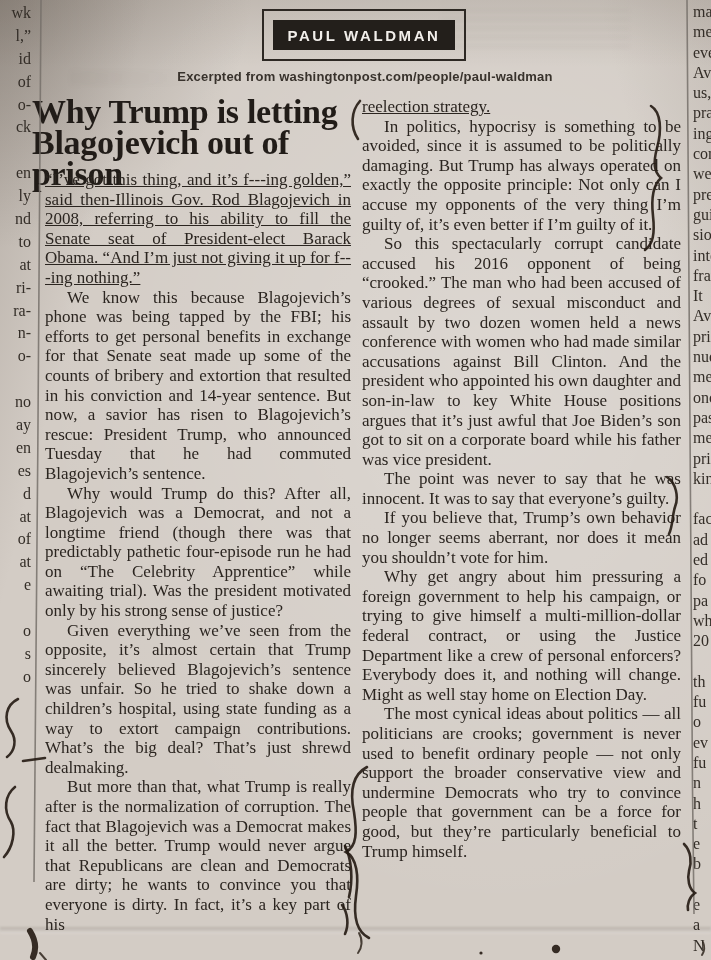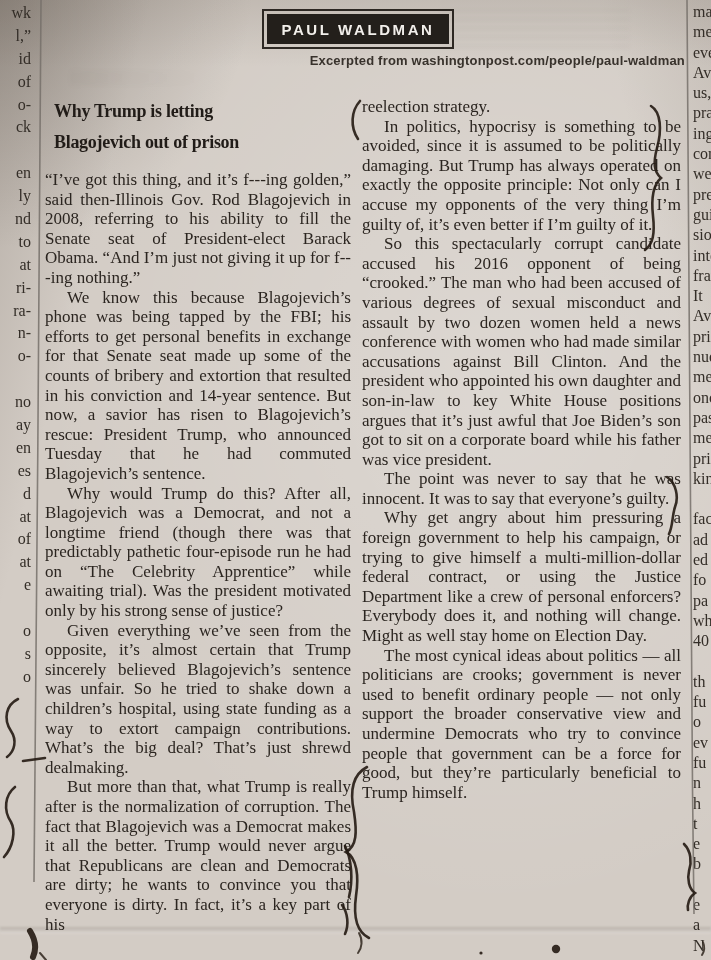--- a/index.html
+++ b/index.html
@@ -18,36 +18,36 @@
   .crease{position:absolute;left:0;top:927px;width:711px;height:7px;
     background:linear-gradient(to bottom, rgba(118,110,102,.28), rgba(235,232,228,.45));
     filter:blur(1px);}
   .ghost{position:absolute;pointer-events:none;opacity:.30;filter:blur(2px);}
   .ghost-a{left:440px;top:2px;width:190px;height:46px;
     background:repeating-linear-gradient(0deg, rgba(95,88,80,.18) 0 3px, transparent 3px 9px);}
   .ghost-b{left:70px;top:70px;width:140px;height:16px;
     background:linear-gradient(90deg, rgba(95,88,80,.12), transparent);}
   
   .kicker-box{position:absolute;left:262px;top:9px;width:182px;height:30px;
-    border:2px solid #2d2823;padding:3px;box-sizing:content-box;background:transparent;}
+    border:2px solid #2d2823;padding:9px;box-sizing:content-box;background:transparent;}
   .kicker-inner{width:100%;height:100%;background:#231f1b;display:flex;align-items:center;justify-content:center;}
   .kicker-inner span{
     font-family:"Liberation Sans", sans-serif;font-weight:bold;font-size:15px;
     letter-spacing:2.6px;color:#f2efeb;white-space:nowrap;}
-  .source-line{position:absolute;left:45px;top:53px;width:640px;text-align:right;
+  .source-line{position:absolute;left:45px;top:69px;width:640px;text-align:center;
     font-family:"Liberation Sans", sans-serif;font-weight:bold;font-size:13px;
     letter-spacing:.2px;color:#38322c;}
   
-  .headline{position:absolute;left:54px;top:96px;width:315px;margin:0;
+  .headline{position:absolute;left:32px;top:96px;width:315px;margin:0;
     font-family:"Liberation Serif", serif;font-weight:bold;color:#211c18;
-    font-size:18px;line-height:31px;letter-spacing:-.3px;}
+    font-size:34px;line-height:31px;letter-spacing:-.3px;}
   
   .col{position:absolute;text-align:justify;font-size:17px;line-height:19.6px;overflow:hidden;}
   .col p{margin:0;text-indent:1.3em;}
-  .col p:first-child{text-indent:0;}
+  .col p:first-child{text-indent:0;text-decoration:underline;}
   .col-left{left:45px;top:170px;width:306px;height:766px;}
   .col-right{left:362px;top:97px;width:319px;height:840px;}
   
   .edge-col{position:absolute;top:2px;font-size:16px;color:#332d27;overflow:hidden;}
   .edge-left{left:0;width:31px;text-align:right;padding-right:3px;height:700px;}
   .edge-left div{height:22.9px;line-height:22.9px;white-space:nowrap;overflow:hidden;}
   .edge-right{right:0;width:18px;text-align:left;padding-left:2px;height:956px;}
   .edge-right div{height:20.3px;line-height:20.3px;white-space:nowrap;overflow:hidden;}
   
   .overlay{position:absolute;left:0;top:0;pointer-events:none;}
@@ -124,21 +124,21 @@
       <div>men</div>
       <div>pri</div>
       <div>kin</div>
       <div></div>
       <div>fac</div>
       <div>ad</div>
       <div>ed</div>
       <div>fo</div>
       <div>pa</div>
       <div>wh</div>
-      <div>40</div>
+      <div>20</div>
       <div></div>
       <div>th</div>
       <div>fu</div>
       <div>o</div>
       <div>ev</div>
       <div>fu</div>
       <div>n</div>
       <div>h</div>
       <div>t</div>
       <div>e</div>
@@ -168,20 +168,21 @@
       <p>Why would Trump do this? After all, Blagojevich was a Democrat, and not a longtime friend (though there was that predictably pathetic four-episode run he had on “The Celebrity Apprentice” while awaiting trial). Was the president motivated only by his strong sense of justice?</p>
       <p>Given everything we’ve seen from the opposite, it’s almost certain that Trump sincerely believed Blagojevich’s sentence was unfair. So he tried to shake down a children’s hospital, using state funding as a way to extort campaign contributions. What’s the big deal? That’s just shrewd dealmaking.</p>
       <p>But more than that, what Trump is really after is the normalization of corruption. The fact that Blagojevich was a Democrat makes it all the better. Trump would never argue that Republicans are clean and Democrats are dirty; he wants to convince you that everyone is dirty. In fact, it’s a key part of his</p>
     </div>
 
   <div class="col col-right">
       <p>reelection strategy.</p>
       <p>In politics, hypocrisy is something to be avoided, since it is assumed to be politically damaging. But Trump has always operated on exactly the opposite principle: Not only can I accuse my opponents of the very thing I’m guilty of, it’s even better if I’m guilty of it.</p>
       <p>So this spectacularly corrupt candidate accused his 2016 opponent of being “crooked.” The man who had been accused of various degrees of sexual misconduct and assault by two dozen women held a news conference with women who had made similar accusations against Bill Clinton. And the president who appointed his own daughter and son-in-law to key White House positions argues that it’s just awful that Joe Biden’s son got to sit on a corporate board while his father was vice president.</p>
       <p>The point was never to say that he was innocent. It was to say that everyone’s guilty.</p>
+      <p>If you believe that, Trump’s own behavior no longer seems aberrant, nor does it mean you shouldn’t vote for him.</p>
       <p>Why get angry about him pressuring a foreign government to help his campaign, or trying to give himself a multi-million-dollar federal contract, or using the Justice Department like a crew of personal enforcers? Everybody does it, and nothing will change. Might as well stay home on Election Day.</p>
       <p>The most cynical ideas about politics — all politicians are crooks; government is never used to benefit ordinary people — not only support the broader conservative view and undermine Democrats who try to convince people that government can be a force for good, but they’re particularly beneficial to Trump himself.</p>
     </div>
 
   <svg class="overlay" width="711" height="960" viewBox="0 0 711 960">
     <path class="rule" d="M41,0 C39,280 37,600 34,882"></path>
     <path class="rule" d="M687,0 C688,280 690,600 694,914"></path>
 
     <path class="pen" d="M360,101 C351,111 350,127 358,139"></path>
     <path class="pen" d="M651,106 C661,112 662,130 657,148 C653,163 654,172 661,178 C653,185 651,198 653,216 C655,234 653,244 645,250"></path>

